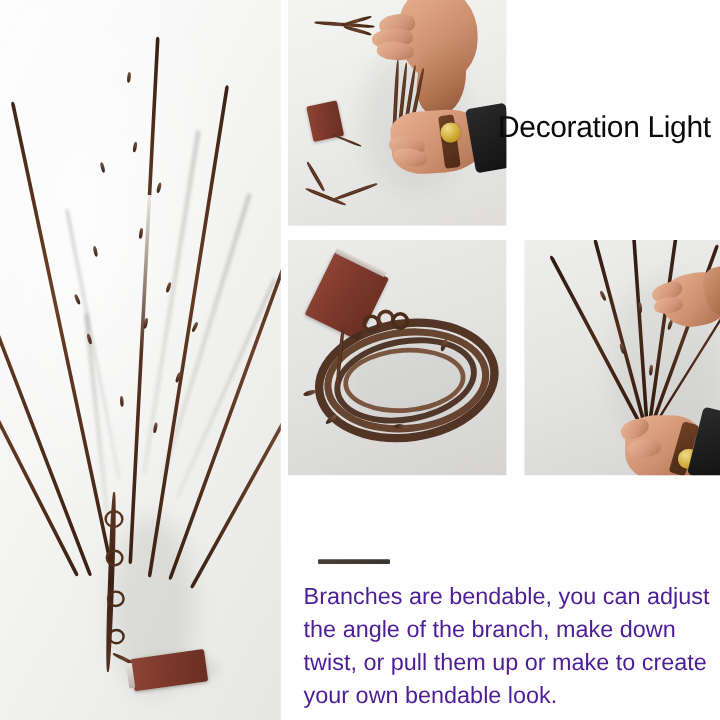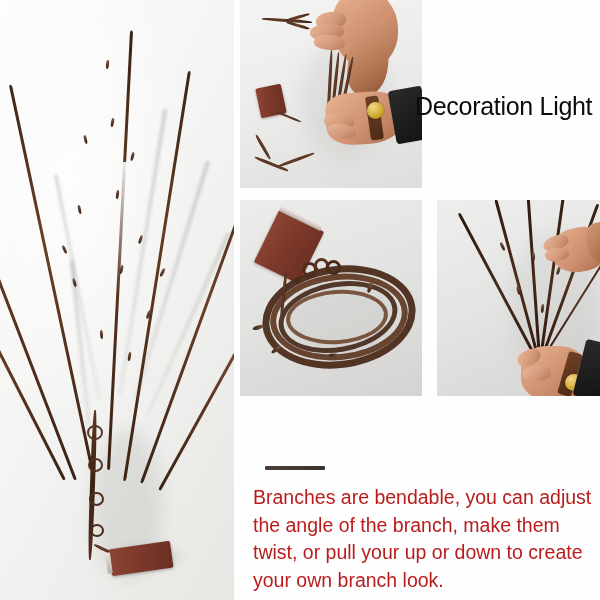--- a/index.html
+++ b/index.html
@@ -63,21 +63,21 @@
        background:linear-gradient(180deg,#5c4a08 0%,#8a7414 30%,#9c8418 48%,#6d4a22 70%,#4a2a14 100%);
        -webkit-background-clip:text;background-clip:text;color:transparent;
        -webkit-text-fill-color:transparent;
        filter:drop-shadow(1.5px 2px 0px rgba(160,160,160,.55));}
   #subtitle{position:absolute;left:415px;top:92px;width:210px;
        font-size:25px;color:#0b0b0b;white-space:nowrap;letter-spacing:-.3px;}
 
   #rule{position:absolute;left:265px;top:466px;width:60px;height:4px;
        background:linear-gradient(90deg,#4a4038,#3c332c);border-radius:1px;}
   #desc{position:absolute;left:253px;top:484px;width:340px;
-       font-size:19.5px;line-height:1.42;color:#b91c1c;font-weight:300;}
+       font-size:19.5px;line-height:1.42;color:#4c1d95;font-weight:300;}
   #desc span{display:block;white-space:nowrap;}
 </style>
 </head>
 <body>
 
 <div class="page">
 
   <div class="panel" id="hero">
     <div class="vign"></div>
 
@@ -243,18 +243,18 @@
     <div class="watchband" style="left:126px;top:152px;width:14px;height:44px;transform:rotate(16deg);"></div>
     <div class="watchface" style="left:128px;top:174px;width:18px;height:17px;"></div>
     <div class="sleeve" style="left:142px;top:142px;width:34px;height:58px;transform:rotate(14deg);"></div>
   </div>
 
   <div id="subtitle">Decoration Light</div>
 
   <div id="rule"></div>
   <div id="desc">
     <span>Branches are bendable, you can adjust</span>
-    <span>the angle of the branch, make them</span>
-    <span>twist, or pull your up or down to create</span>
-    <span>your own branch look.</span>
+    <span>the angle of the branch, make down</span>
+    <span>twist, or pull them up or make to create</span>
+    <span>your own bendable look.</span>
   </div>
 
 </div>
 
 </body></html>

